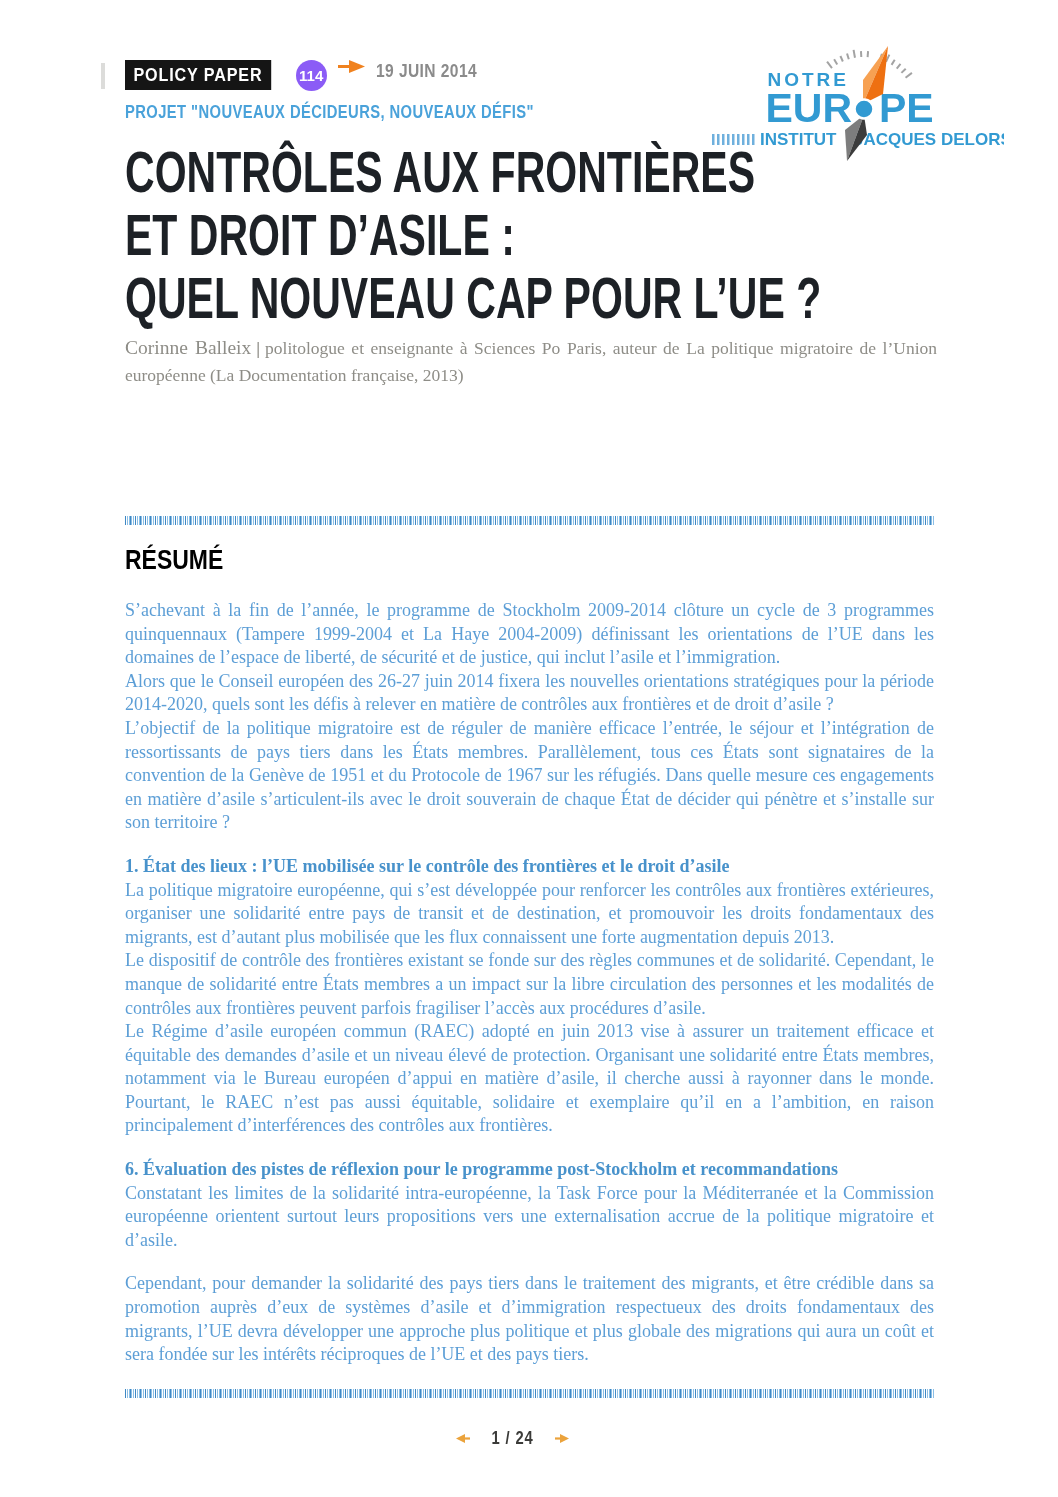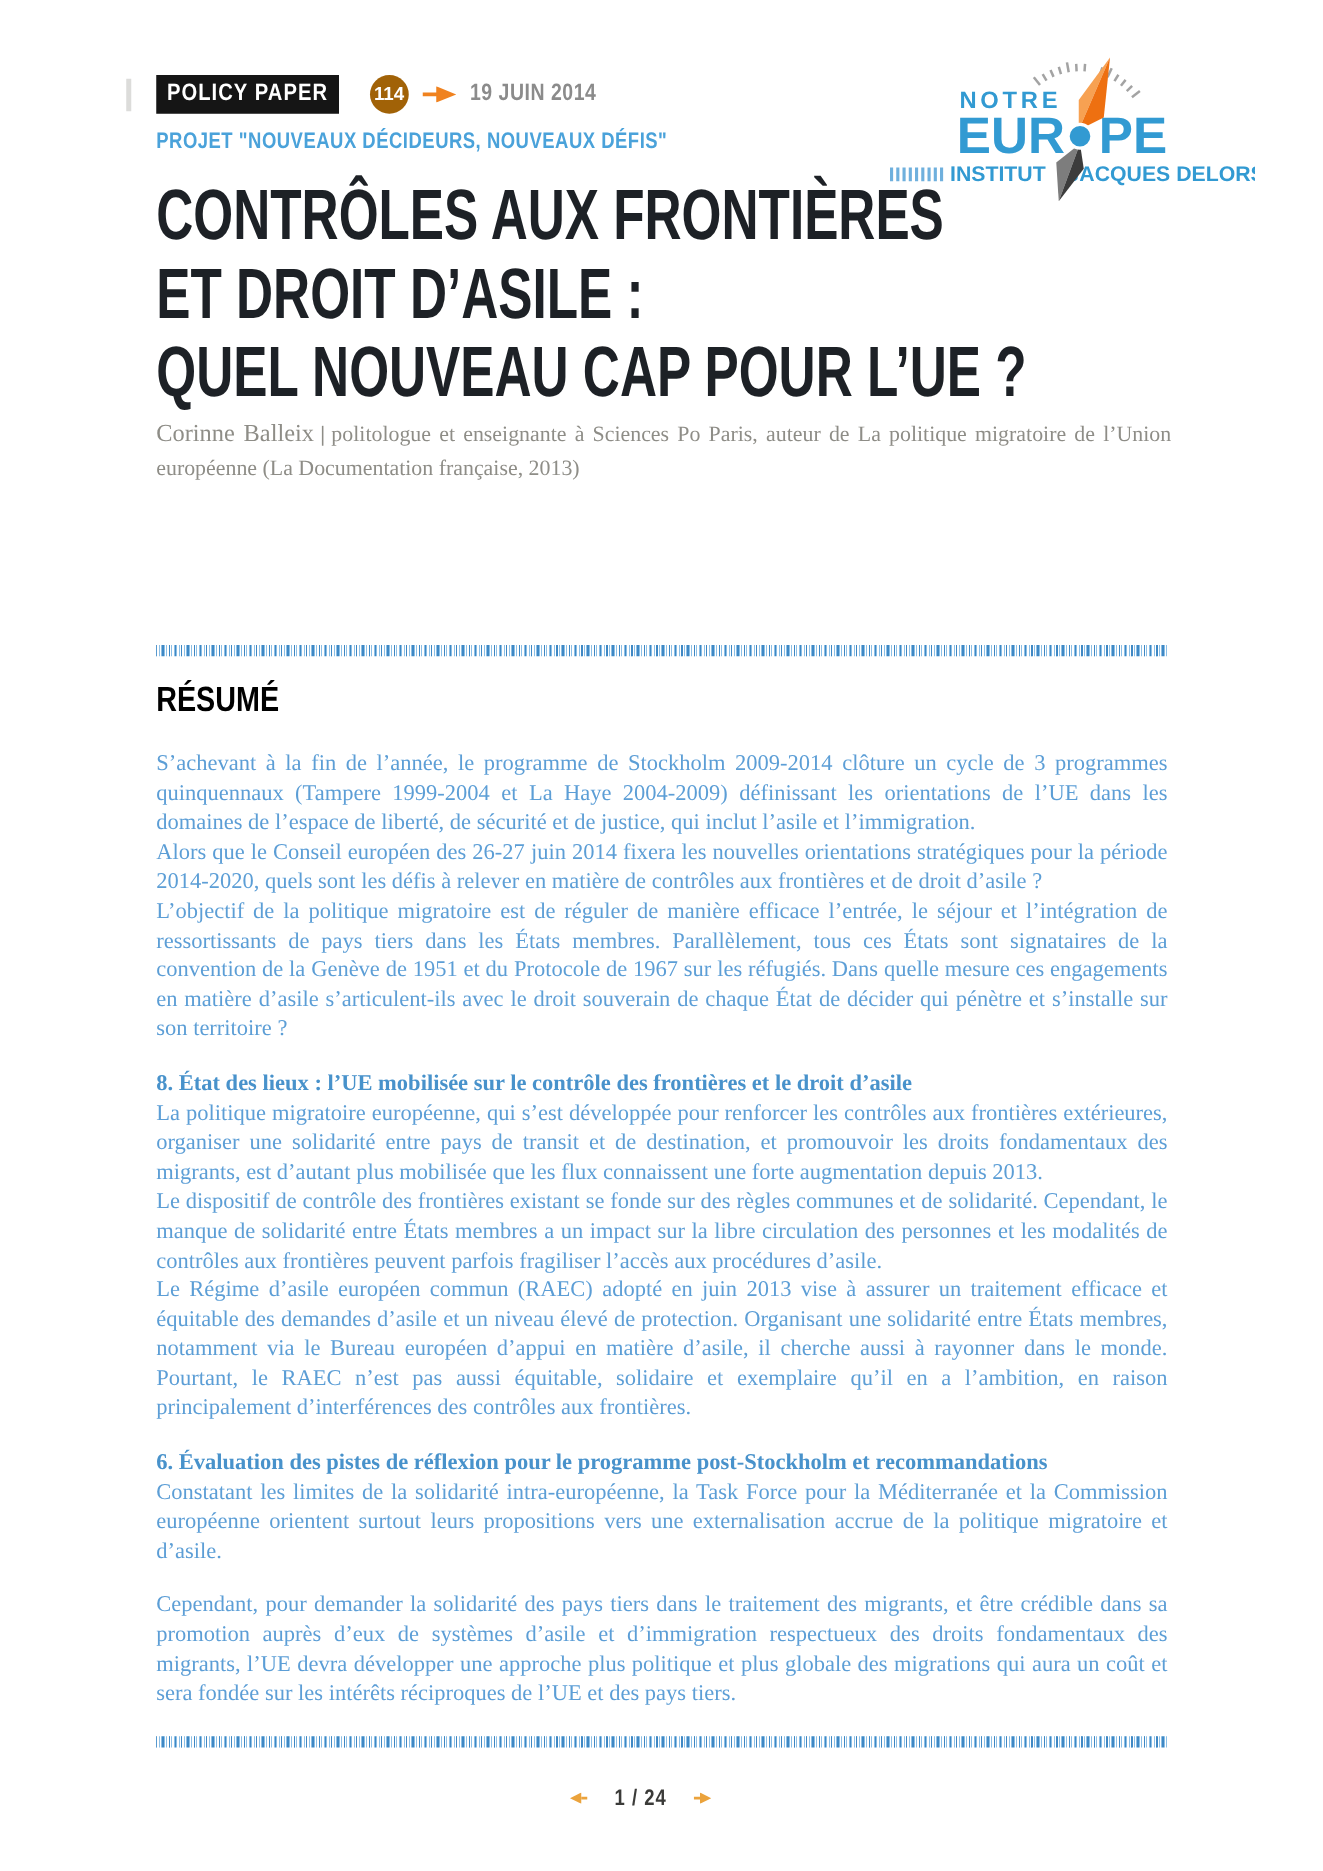--- a/index.html
+++ b/index.html
@@ -14,31 +14,31 @@
   .abs { position:absolute; }
 
   
   .cond { display:inline-block; transform:scaleX(.82); transform-origin:0 50%; white-space:nowrap; }
   .cond-c { display:inline-block; transform:scaleX(.82); transform-origin:50% 50%; white-space:nowrap; }
 
   
   .edge-mark { left:101px; top:63px; width:4px; height:26px; background:#dcdcda; }
 
   
-  .badge-row { left:125px; top:60px; display:flex; align-items:center; gap:11px; height:30px; }
+  .badge-row { left:125px; top:60px; display:flex; gap:11px; height:30px; }
   .badge {
     background:#151515; color:#ffffff;
     font-size:19px; font-weight:bold; letter-spacing:1px;
     padding:4px 10px 5px 10px;
     display:inline-block; transform:scaleX(.85); transform-origin:0 50%;
   }
   .badge + .issue-circle { margin-left:-12px; }
   .issue-circle {
     width:31px; height:31px; border-radius:50%;
-    background:#a16207; color:#fff;
+    background:#8b5cf6; color:#fff;
     display:flex; align-items:center; justify-content:center;
     font-size:15px; font-weight:bold;
   }
   .hdr-arrow { display:block; }
   .date { color:#8b8b8b; font-size:19px; font-weight:bold; letter-spacing:.5px; }
 
   .project { left:125px; top:102px; color:#4aa2da; font-size:18px; font-weight:bold; letter-spacing:.5px; }
 
   
   .title { left:125px; top:141px; color:#1d2126; font-weight:bold; font-size:57px; line-height:63px; }
@@ -166,21 +166,21 @@
 
 <h2 class="abs resume-heading">
   <span class="cond">RÉSUMÉ</span>
 </h2>
 
 <div class="abs body-copy">
   <p>S’achevant à la fin de l’année, le programme de Stockholm 2009-2014 clôture un cycle de 3 programmes quinquennaux (Tampere 1999-2004 et La Haye 2004-2009) définissant les orientations de l’UE dans les domaines de l’espace de liberté, de sécurité et de justice, qui inclut l’asile et l’immigration.</p>
   <p>Alors que le Conseil européen des 26-27 juin 2014 fixera les nouvelles orientations stratégiques pour la période 2014-2020, quels sont les défis à relever en matière de contrôles aux frontières et de droit d’asile ?</p>
   <p>L’objectif de la politique migratoire est de réguler de manière efficace l’entrée, le séjour et l’intégration de ressortissants de pays tiers dans les États membres. Parallèlement, tous ces États sont signataires de la convention de la Genève de 1951 et du Protocole de 1967 sur les réfugiés. Dans quelle mesure ces engagements en matière d’asile s’articulent-ils avec le droit souverain de chaque État de décider qui pénètre et s’installe sur son territoire ?</p>
 
-  <p class="sec-head">8. État des lieux : l’UE mobilisée sur le contrôle des frontières et le droit d’asile</p>
+  <p class="sec-head">1. État des lieux : l’UE mobilisée sur le contrôle des frontières et le droit d’asile</p>
   <p>La politique migratoire européenne, qui s’est développée pour renforcer les contrôles aux frontières extérieures, organiser une solidarité entre pays de transit et de destination, et promouvoir les droits fondamentaux des migrants, est d’autant plus mobilisée que les flux connaissent une forte augmentation depuis 2013.</p>
 
   <p>Le dispositif de contrôle des frontières existant se fonde sur des règles communes et de solidarité. Cependant, le manque de solidarité entre États membres a un impact sur la libre circulation des personnes et les modalités de contrôles aux frontières peuvent parfois fragiliser l’accès aux procédures d’asile.</p>
   <p>Le Régime d’asile européen commun (RAEC) adopté en juin 2013 vise à assurer un traitement efficace et équitable des demandes d’asile et un niveau élevé de protection. Organisant une solidarité entre États membres, notamment via le Bureau européen d’appui en matière d’asile, il cherche aussi à rayonner dans le monde. Pourtant, le RAEC n’est pas aussi équitable, solidaire et exemplaire qu’il en a l’ambition, en raison principalement d’interférences des contrôles aux frontières.</p>
 
   <p class="sec-head">6. Évaluation des pistes de réflexion pour le programme post-Stockholm et recommandations</p>
   <p>Constatant les limites de la solidarité intra-européenne, la Task Force pour la Méditerranée et la Commission européenne orientent surtout leurs propositions vers une externalisation accrue de la politique migratoire et d’asile.</p>
   <p class="para-gap">Cependant, pour demander la solidarité des pays tiers dans le traitement des migrants, et être crédible dans sa promotion auprès d’eux de systèmes d’asile et d’immigration respectueux des droits fondamentaux des migrants, l’UE devra développer une approche plus politique et plus globale des migrations qui aura un coût et sera fondée sur les intérêts réciproques de l’UE et des pays tiers.</p>
 </div>
 

